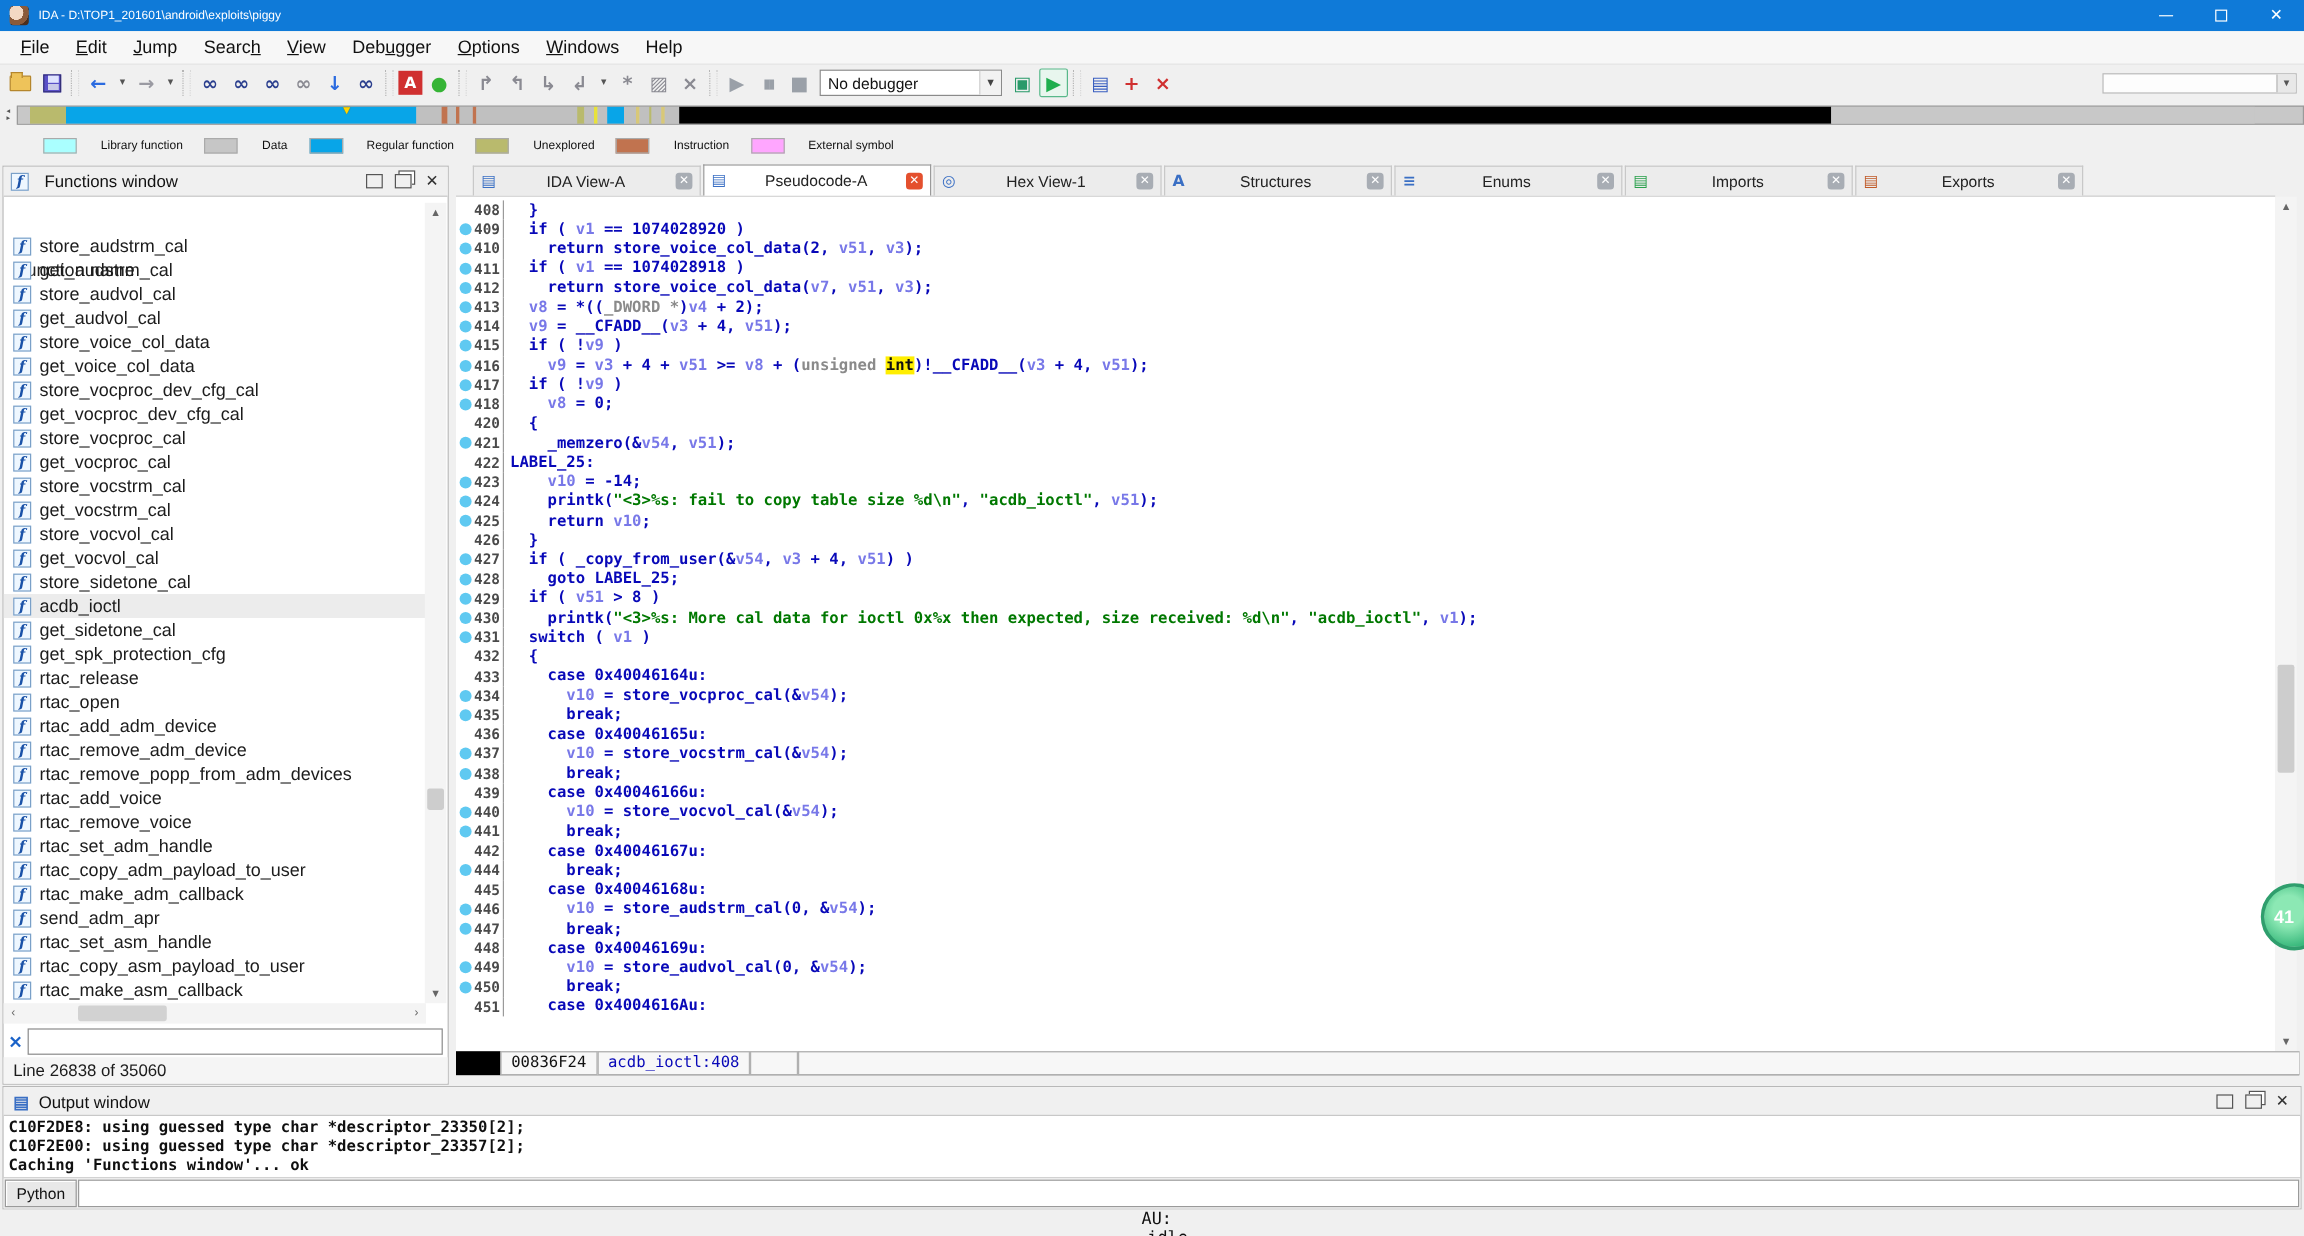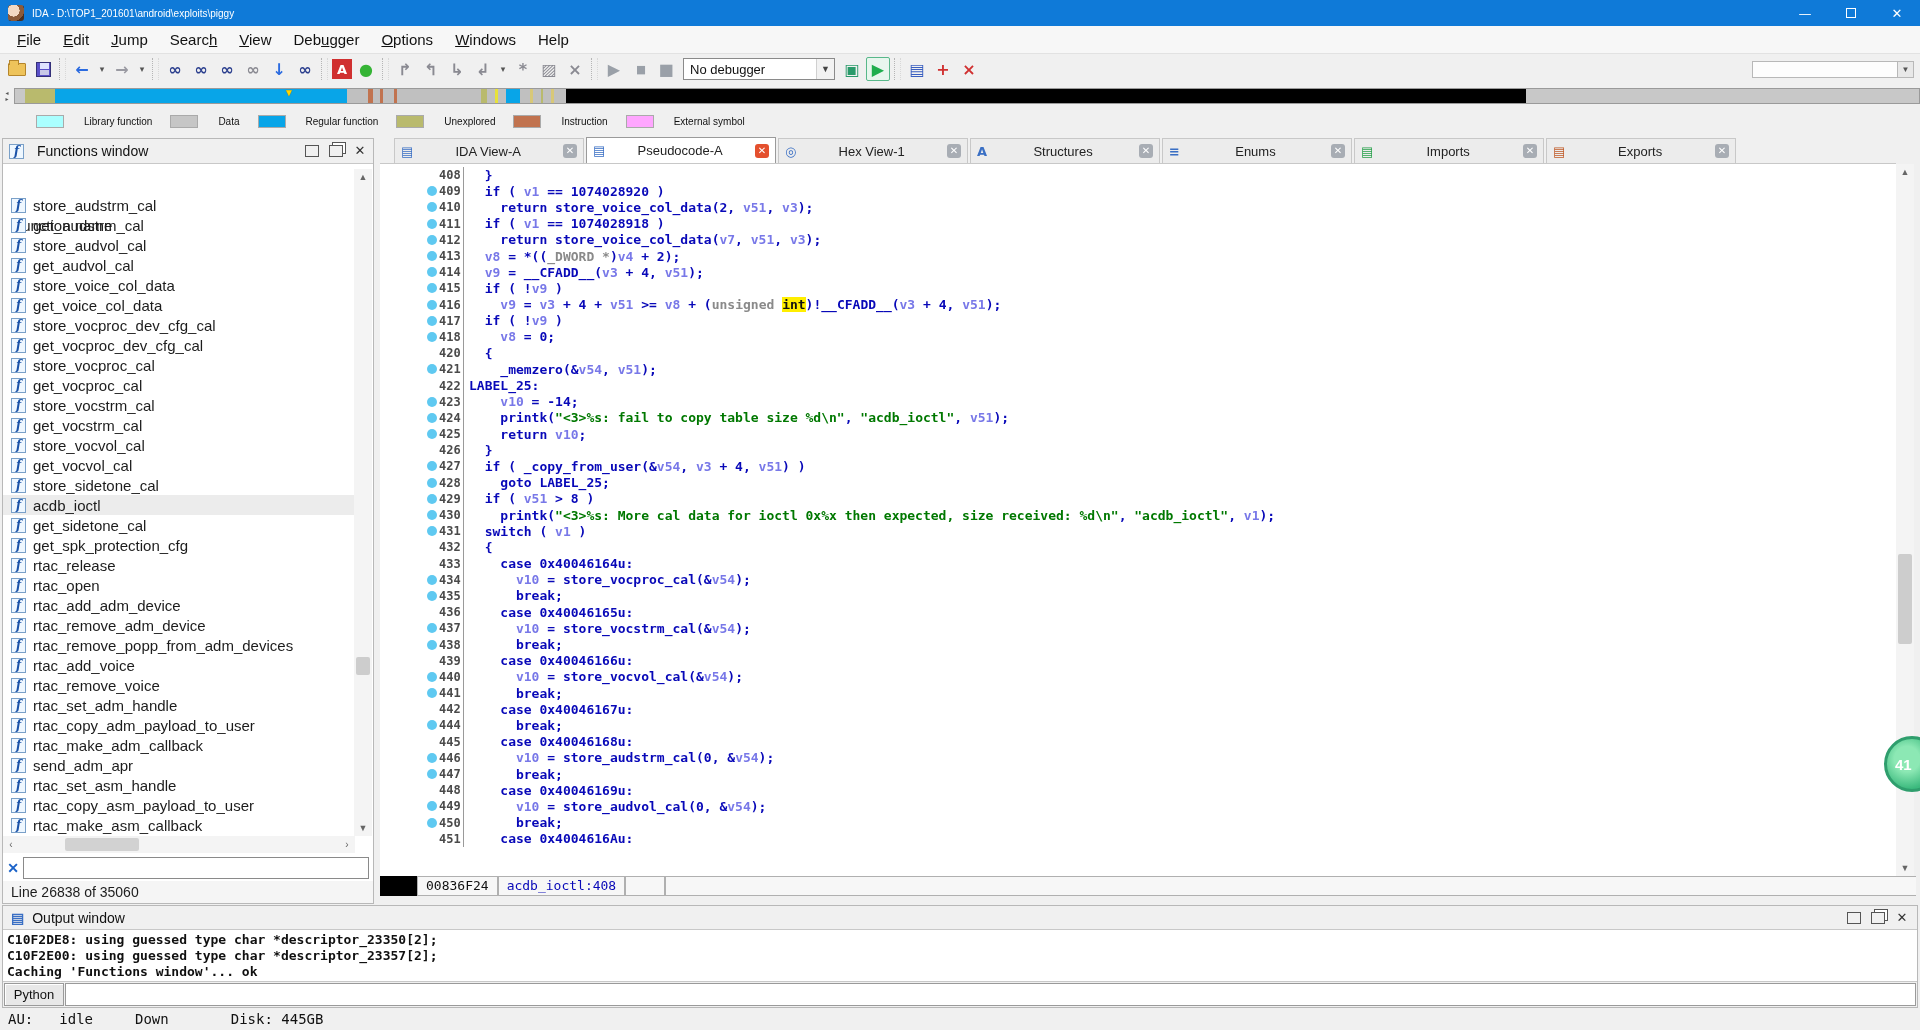--- a/index.html
+++ b/index.html
@@ -107,21 +107,21 @@
     font-size:13px; color:#222; }
   .tab.active { background:#fff; height:26px; border-color:#9a9a9a; }
   .tab .tlabel { flex:1; text-align:center; }
   .tab .ticon2 { font-size:13px; font-weight:bold; font-family:"DejaVu Sans",sans-serif; }
   .tab .tclose { width:14px; height:14px; border-radius:3px; background:#a8adb4; color:#fff; font-size:10px;
     line-height:14px; text-align:center; font-family:"DejaVu Sans",sans-serif; }
   .tab.active .tclose { background:#e4502e; }
 
   
   #code-area { position:absolute; left:380px; top:164px; width:1516px; height:712px; background:#fff;
-    overflow:hidden; padding-top:3px;padding-left:44px; }
+    overflow:hidden; padding-top:3px; }
   .cl { height:16.2px; display:flex; align-items:center; white-space:pre;
     font-family:"DejaVu Sans Mono", monospace; font-size:13px; font-weight:bold; }
   .cl .bpcol { width:15px; flex:none; display:flex; justify-content:center; }
   .cl .bpdot { width:10px; height:10px; border-radius:50%; background:#5fc9f1; }
   .cl .lnum { width:24px; flex:none; text-align:right; color:#4a4a4a; font-size:12px; padding-right:3px; }
   .cl .lsep { width:1px; align-self:stretch; background:#9a9a9a; flex:none; }
   .cl .ctext { padding-left:5px; }
   .tk-p { color:#0808b8; } .tk-v { color:#7878e8; } .tk-s { color:#007800; }
   .tk-t { color:#8a8a8a; } .tk-h { color:#111; background:#ffee00; }
   #code-vscroll { position:absolute; left:1896px; top:164px; width:18px; height:712px; background:#f4f4f4; }
@@ -147,21 +147,21 @@
     font-size:13px; font-weight:bold; color:#101010; line-height:16px; border-bottom:1px solid #c8c8c8; }
   #python-row { height:25px; background:#f0f0f0; display:flex; align-items:center; }
   #python-btn { width:60px; height:23px; margin-left:1px; background:#e8e8e8; border:1px solid #9a9a9a;
     box-shadow:inset 1px 1px 0 #fff; font-size:13px; color:#111; display:flex; align-items:center;
     justify-content:center; }
   #python-input { flex:1; height:23px; margin:0 1px; border:1px solid #9a9a9a; background:#fff;
     font-family:"DejaVu Sans Mono",monospace; font-size:13px; }
 
   
   #statusbar { position:absolute; left:0; top:1008px; width:1920px; height:22px; background:#f0f0f0;
-    display:flex; align-items:center; font-family:"DejaVu Sans Mono", monospace; font-size:14px; color:#111; }
+    display:flex; align-items:center; font-family:"DejaVu Sans Mono", monospace; font-size:14px; color:#111;flex-direction:column; }
   #statusbar span { margin-right:0; }
 </style>
 </head>
 <body>
 
 <div id="titlebar">
   <div id="app-icon"></div>
   <div id="title-text">IDA - D:\TOP1_201601\android\exploits\piggy</div>
   <div id="title-buttons">
     <div class="tbtn">—</div>

